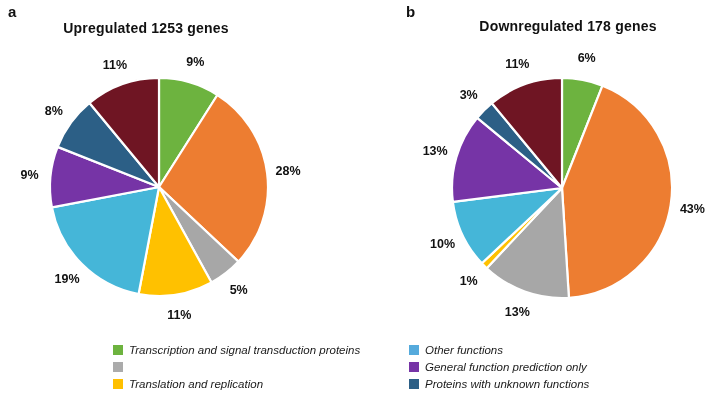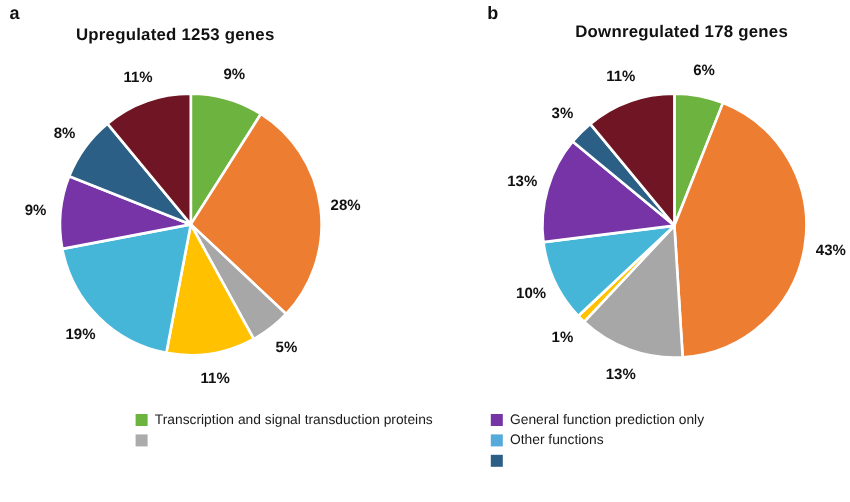--- a/index.html
+++ b/index.html
@@ -32,21 +32,21 @@
   .legend-col.right{left:409px;}
   .legend-item{
     display:flex;align-items:center;
     height:17px;
   }
   .swatch{
     width:10px;height:10px;
     margin-right:6px;flex:0 0 10px;
   }
   .legend-label{
-    font-size:11.5px;color:#1a1a1a;white-space:nowrap;
+    font-size:11.5px;color:#1a1a1a;white-space:nowrap;font-style:italic;
   }
 </style>
 </head>
 <body>
 
 <div class="figure">
 
   <div class="panel-letter a">a</div>
   <div class="panel-letter b">b</div>
 
@@ -94,29 +94,34 @@
 
   <div class="legend">
     <div class="legend-col left">
       <div class="legend-item">
         <span class="swatch" style="background-color: rgb(109, 179, 63);"></span>
         <span class="legend-label">Transcription and signal transduction proteins</span>
       </div>
       <div class="legend-item">
         <span class="swatch" style="background-color: rgb(171, 171, 171);"></span>
       </div>
+      <div class="legend-item">
+        <span class="swatch" style="background-color: rgb(255, 192, 0);"></span>
+        <span class="legend-label">Translation and replication</span>
+      </div>
     </div>
     <div class="legend-col right">
+      <div class="legend-item">
+        <span class="swatch" style="background-color: rgb(85, 170, 220);"></span>
+        <span class="legend-label">Other functions</span>
+      </div>
       <div class="legend-item">
         <span class="swatch" style="background-color: rgb(118, 52, 166);"></span>
         <span class="legend-label">General function prediction only</span>
       </div>
       <div class="legend-item">
-        <span class="swatch" style="background-color: rgb(85, 170, 220);"></span>
-        <span class="legend-label">Other functions</span>
-      </div>
-      <div class="legend-item">
         <span class="swatch" style="background-color: rgb(44, 95, 134);"></span>
+        <span class="legend-label">Proteins with unknown functions</span>
       </div>
     </div>
   </div>
 
 </div>
 
 </body></html>

